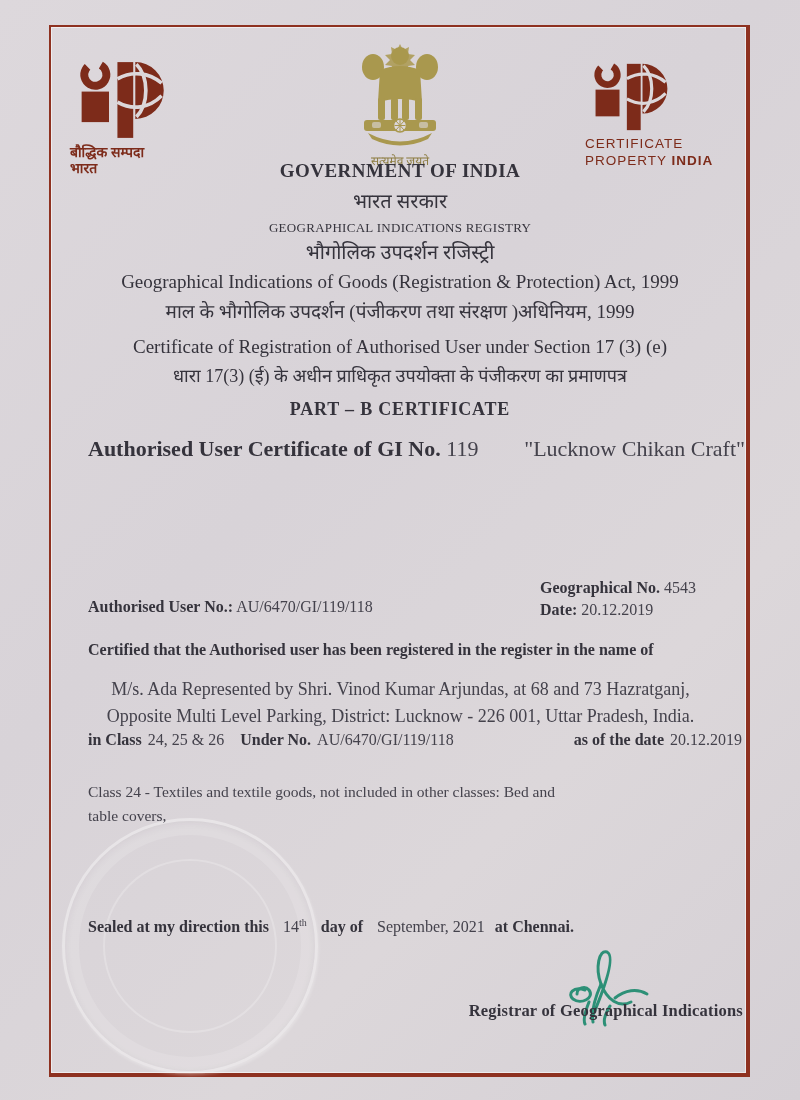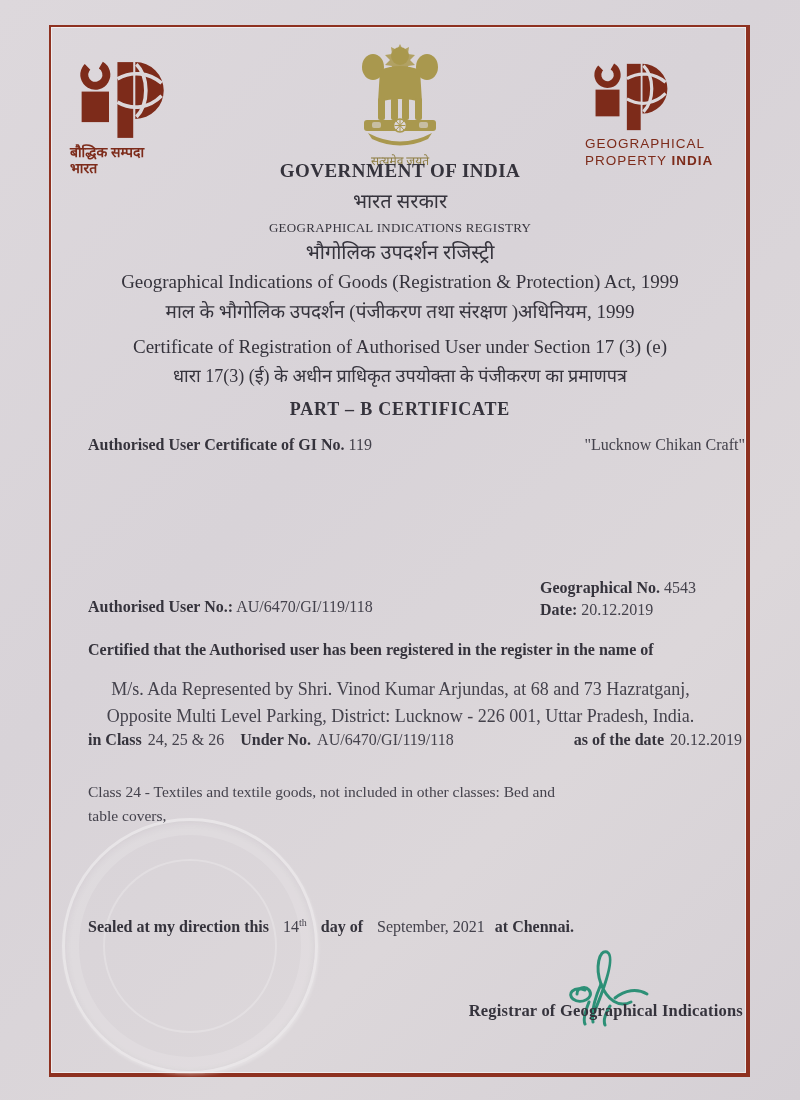--- a/index.html
+++ b/index.html
@@ -29,21 +29,21 @@
   .t-gov-en   {top:160px;font-size:19px;font-weight:bold;letter-spacing:.5px;}
   .t-gov-hi   {top:187px;font-size:20px;}
   .t-reg-en   {top:220px;font-size:13px;font-weight:normal;letter-spacing:.3px;}
   .t-reg-hi   {top:238px;font-size:20px;}
   .t-act-en   {top:271px;font-size:19px;}
   .t-act-hi   {top:298px;font-size:19px;}
   .t-cert-en  {top:336px;font-size:19px;}
   .t-cert-hi  {top:363px;font-size:18px;}
   .t-part     {top:399px;font-size:18px;font-weight:bold;letter-spacing:.8px;}
   
-  .row-gi{position:absolute;left:88px;right:55px;top:436px;display:flex;justify-content:space-between;font-size:16px;}
+  .row-gi{position:absolute;left:88px;right:55px;top:436px;display:flex;justify-content:space-between;font-size:22px;}
   .lbl{font-weight:bold;}
   .val{font-weight:normal;color:#44424c;}
   .block-certno{position:absolute;left:540px;top:577px;font-size:16px;line-height:1.35;}
   .row-auno{position:absolute;left:88px;top:598px;font-size:16px;}
   .row-certified{position:absolute;left:88px;top:641px;font-size:16px;font-weight:bold;}
   .row-address{position:absolute;left:88px;top:676px;width:625px;font-size:18px;line-height:1.5;color:#44424c;text-align:center;}
   .row-class{position:absolute;left:88px;right:58px;top:731px;font-size:16px;display:flex;align-items:baseline;}
   .row-class .gap1{margin-left:6px;}
   .row-class .gap2{margin-left:16px;}
   .row-class .asof{margin-left:auto;}
@@ -140,21 +140,21 @@
       <rect x="44" y="2" width="15" height="72"></rect>
       <path d="M61,2 a27,27 0 0 1 0,54 l0,-8 a19,19 0 0 0 0,-38 z M61,10 a19,19 0 0 1 0,38 z"></path>
     </g>
     <g stroke="#dcd7da" stroke-width="3.5" fill="none">
       <path d="M44,18 C58,10 74,12 86,22"></path>
       <path d="M44,40 C58,48 74,46 86,34"></path>
       <path d="M62,4 C74,16 74,42 62,54"></path>
     </g>
   </svg>
   <div class="logo-caption-right">
-    <div>GEOGRAPHICAL</div>
+    <div>CERTIFICATE</div>
     <div><span>PROPERTY </span><b>INDIA</b></div>
   </div>
 </div>
 
 <div class="cline t-gov-en">GOVERNMENT OF INDIA</div>
 <div class="cline t-gov-hi">भारत सरकार</div>
 <div class="cline t-reg-en">GEOGRAPHICAL INDICATIONS REGISTRY</div>
 <div class="cline t-reg-hi">भौगोलिक उपदर्शन रजिस्ट्री</div>
 <div class="cline t-act-en">Geographical Indications of Goods (Registration &amp; Protection) Act, 1999</div>
 <div class="cline t-act-hi">माल के भौगोलिक उपदर्शन (पंजीकरण तथा संरक्षण )अधिनियम, 1999</div>

